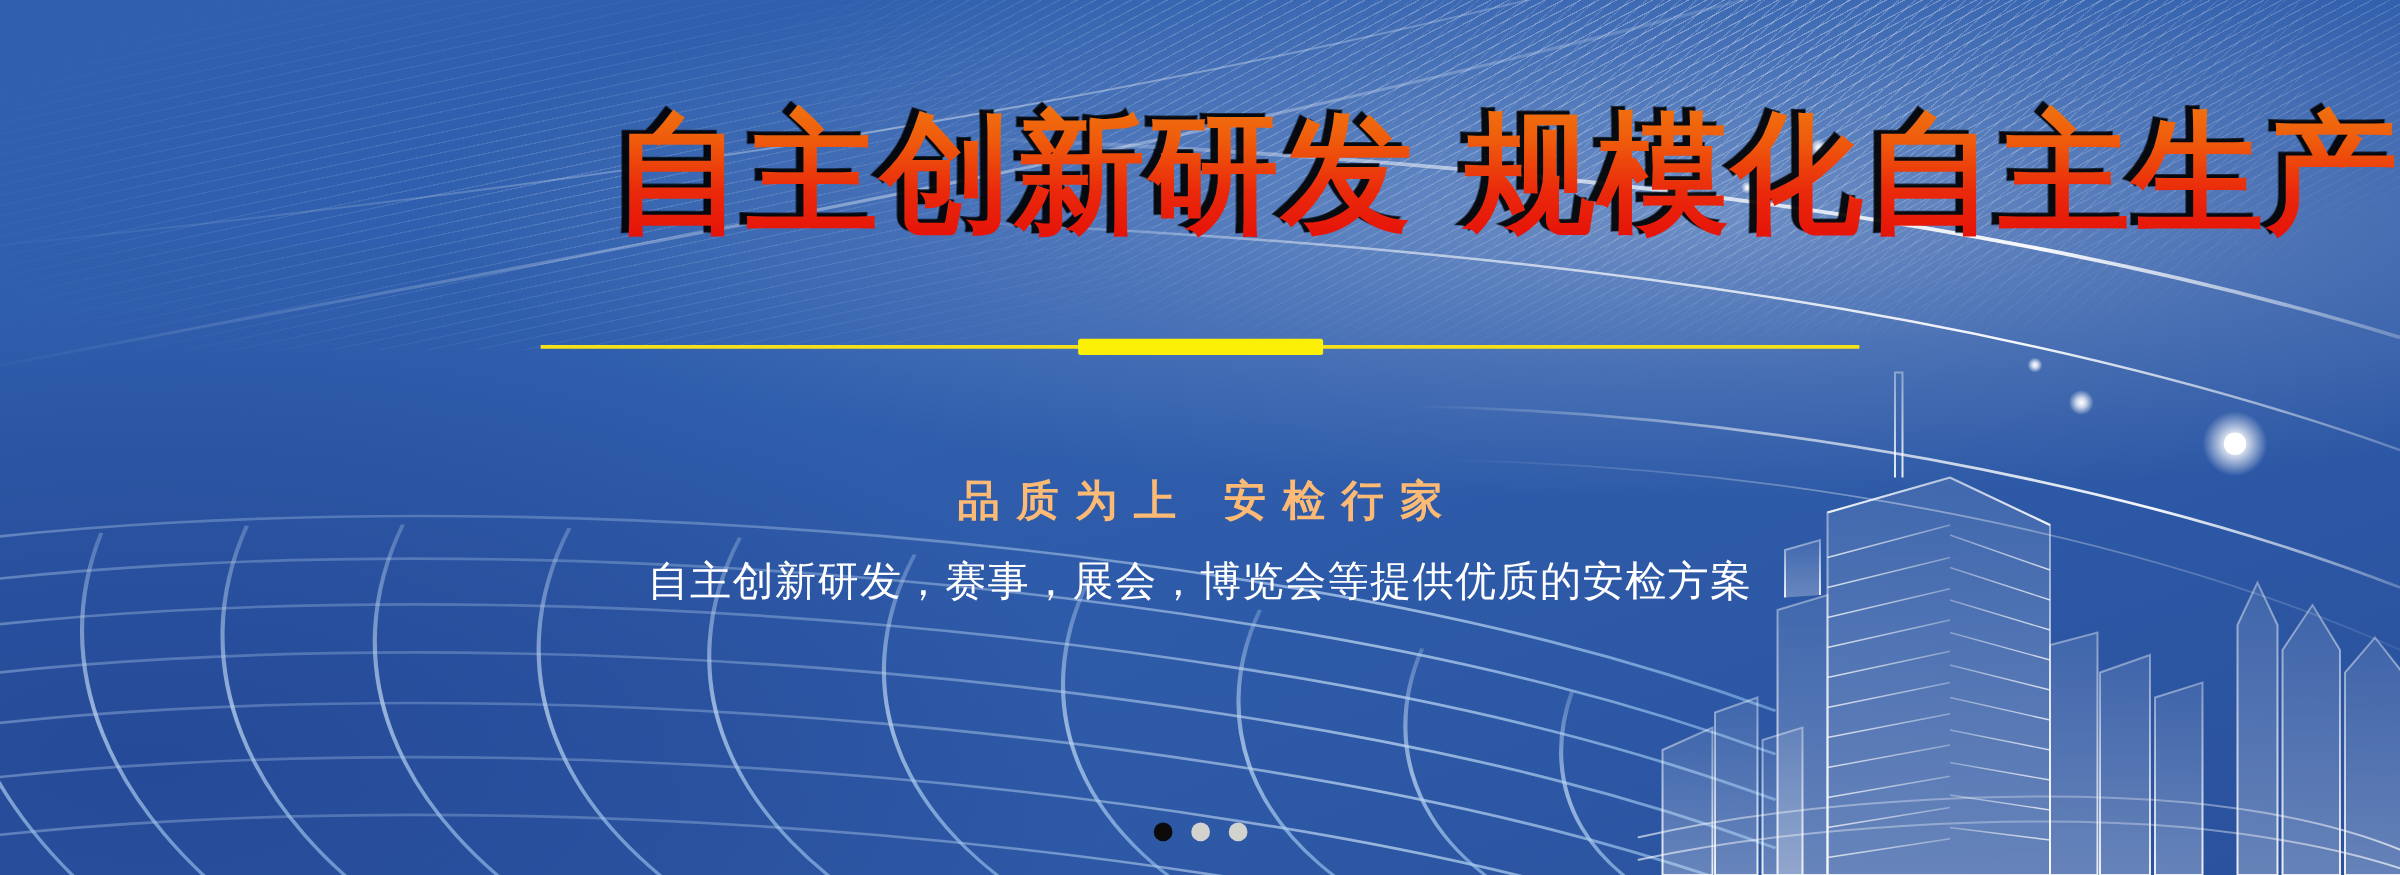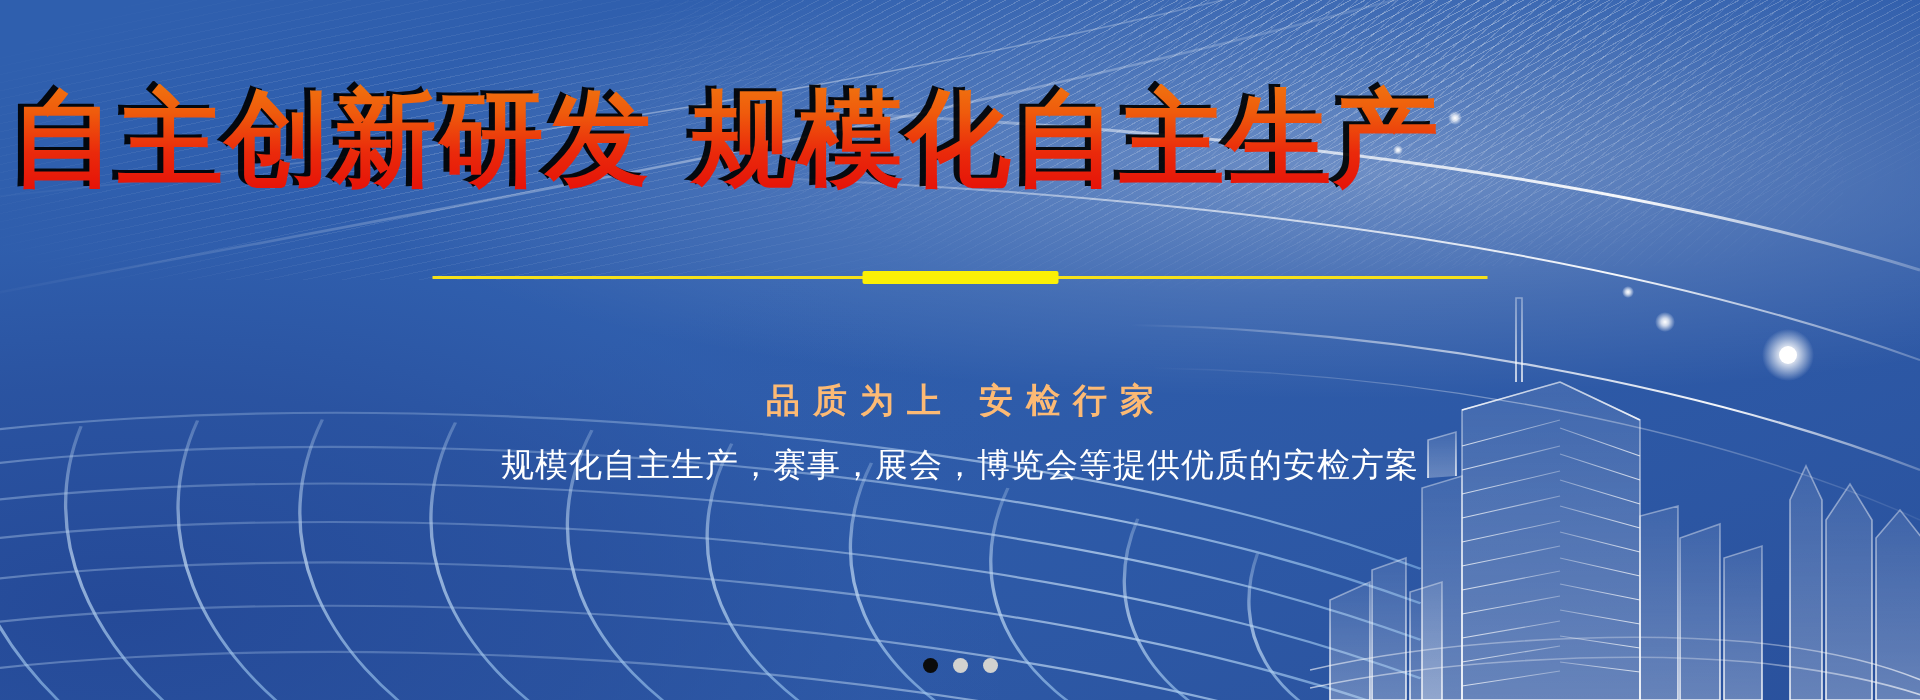--- a/index.html
+++ b/index.html
@@ -68,21 +68,21 @@
   .mesh { position:absolute; left:-4%; bottom:-6%; width:78%; height:66%; opacity:.85; }
   .mesh svg { width:100%; height:100%; }
 
   
   .city { position:absolute; right:-10px; bottom:0; width:620px; height:430px; opacity:.95; }
   .city svg { width:100%; height:100%; }
 
   
   .headline {
     position:absolute; left:11px; right:0; top:84px;
-    text-align:left;
+    text-align:right;
     font-family:"DejaVu Sans","Liberation Sans",sans-serif;
     font-size:105px;
     font-weight:700;
     letter-spacing:2px;
     line-height:1.05;
     white-space:nowrap;
     background:linear-gradient(180deg,#f0720f 0%, #ef5b0c 26%, #ea2a0b 62%, #e51008 100%);
     -webkit-background-clip:text;
             background-clip:text;
     color:transparent;
@@ -310,21 +310,21 @@
   </div>
 
   <div class="headline">自主创新研发 规模化自主生产</div>
 
   <div class="divider">
     <span class="rule"></span>
     <span class="rule-thick"></span>
   </div>
 
   <div class="sub1">品质为上  安检行家</div>
-  <div class="sub2">规模化自主生产，赛事，展会，博览会等提供优质的安检方案</div>
+  <div class="sub2">自主创新研发，赛事，展会，博览会等提供优质的安检方案</div>
 
   <div class="dots">
     <span class="dot active"></span>
     <span class="dot"></span>
     <span class="dot"></span>
   </div>
 
 </div>
 
 </body></html>

